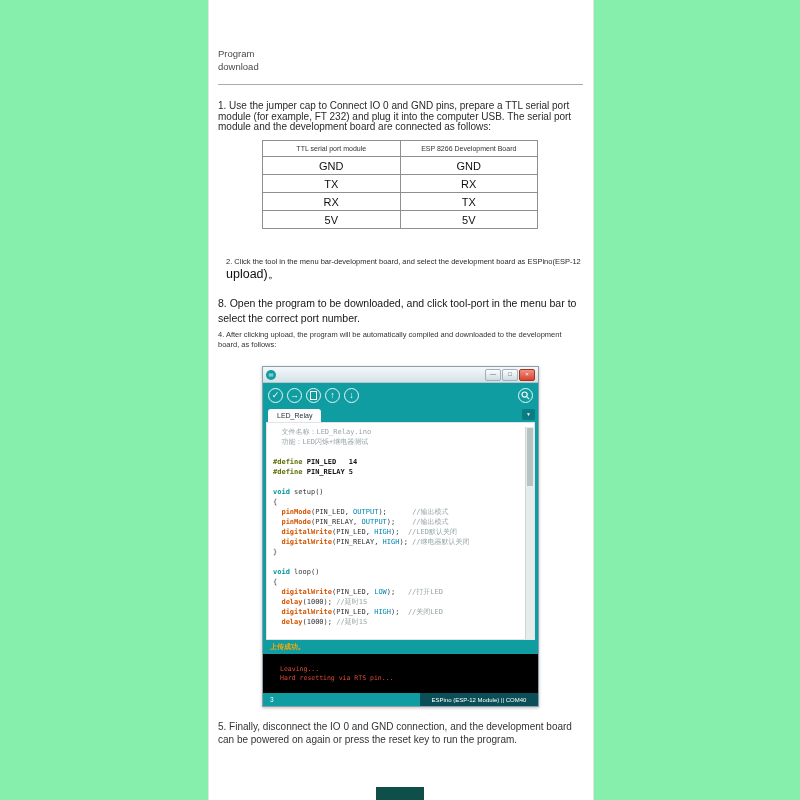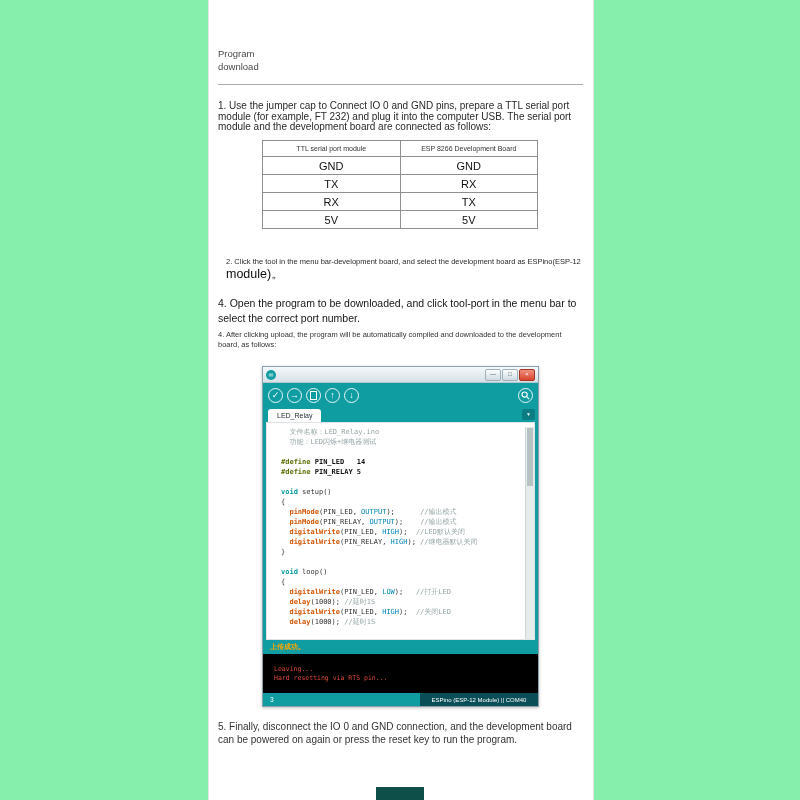--- a/index.html
+++ b/index.html
@@ -45,37 +45,37 @@
   .tb-btn svg{display:block;}
 
   .tabbar{height:15px;background:#0f9da2;display:flex;align-items:flex-end;padding-left:5px;position:relative;flex:0 0 auto;}
   .tab{background:#fdfdfd;color:#24333a;font-size:7px;line-height:13px;height:13px;padding:0 9px;
        border-radius:3px 3px 0 0;}
   .tab-menu{position:absolute;right:3px;top:2px;width:13px;height:11px;background:#0b7d82;color:#e8f5f5;
             font-size:5px;line-height:11px;text-align:center;border-radius:2px;}
 
   .editor{flex:0 0 218px;background:#0f9da2;padding:0 3px;display:flex;min-height:0;}
   .code-wrap{flex:1;background:#ffffff;border:1px solid #dfe5e5;box-sizing:border-box;
-             padding:4px 0 0 14px;overflow:hidden;display:flex;}
+             padding:4px 0 0 6px;overflow:hidden;display:flex;}
   .code{flex:1;font-family:"DejaVu Sans Mono",monospace;font-size:7px;line-height:10px;white-space:pre;overflow:hidden;}
   .code-line{height:10px;}
   .tk-cm{color:#95a5a6;}
   .tk-pp{color:#5e6d03;font-weight:bold;text-align:right;}
   .tk-plb{color:#111;font-weight:bold;}
   .tk-kw{color:#00979c;font-weight:bold;}
   .tk-fn{color:#d35400;font-weight:bold;}
   .tk-ct{color:#0086b3;}
   .tk-pl{color:#333;}
   .scrollbar{flex:0 0 8px;background:#e6ebeb;border-left:1px solid #cfd6d6;position:relative;}
   .scroll-thumb{position:absolute;left:1px;right:1px;top:1px;height:58px;background:#b7c3c3;}
 
   .msgstrip{height:14px;background:#0f9da2;color:#ffa500;font-size:7px;line-height:14px;
             padding-left:7px;flex:0 0 auto;font-weight:bold;}
   .console{flex:1;background:#000;color:#e04b3a;font-family:"DejaVu Sans Mono",monospace;
-           font-size:6.5px;line-height:8.5px;padding:2px 11px;display:flex;flex-direction:column;
+           font-size:6.5px;line-height:8.5px;padding:2px 17px;display:flex;flex-direction:column;
            justify-content:center;min-height:0;}
   .statusbar{height:13px;background:#0f9da2;display:flex;align-items:center;font-size:6.5px;color:#fff;
              padding-left:7px;position:relative;flex:0 0 auto;}
   .statusbar-right{position:absolute;right:0;top:0;height:100%;width:118px;background:#0a4e57;
                    display:flex;align-items:center;justify-content:center;font-size:6px;color:#fff;}
 </style>
 </head>
 <body>
 
 <div class="canvas">
@@ -111,24 +111,24 @@
         </tr>
         <tr>
           <td>5V</td>
           <td>5V</td>
         </tr>
       </tbody>
   </table>
 
   <div class="step2">
     <span>2. Click the tool in the menu bar-development board, and select the development board as ESPino(ESP-12</span>
-    <span class="step2-large">module)。</span>
+    <span class="step2-large">upload)。</span>
   </div>
 
-  <div class="step3">4. Open the program to be downloaded, and click tool-port in the menu bar to select the correct port number.</div>
+  <div class="step3">8. Open the program to be downloaded, and click tool-port in the menu bar to select the correct port number.</div>
   <div class="step4">4. After clicking upload, the program will be automatically compiled and downloaded to the development board, as follows:</div>
 
   <div class="ide">
 
     <div class="titlebar">
       <div class="app-icon">∞</div>
       <div class="tb-spacer"></div>
       <div class="winbtn">—</div>
       <div class="winbtn">□</div>
       <div class="winbtn close">×</div>

